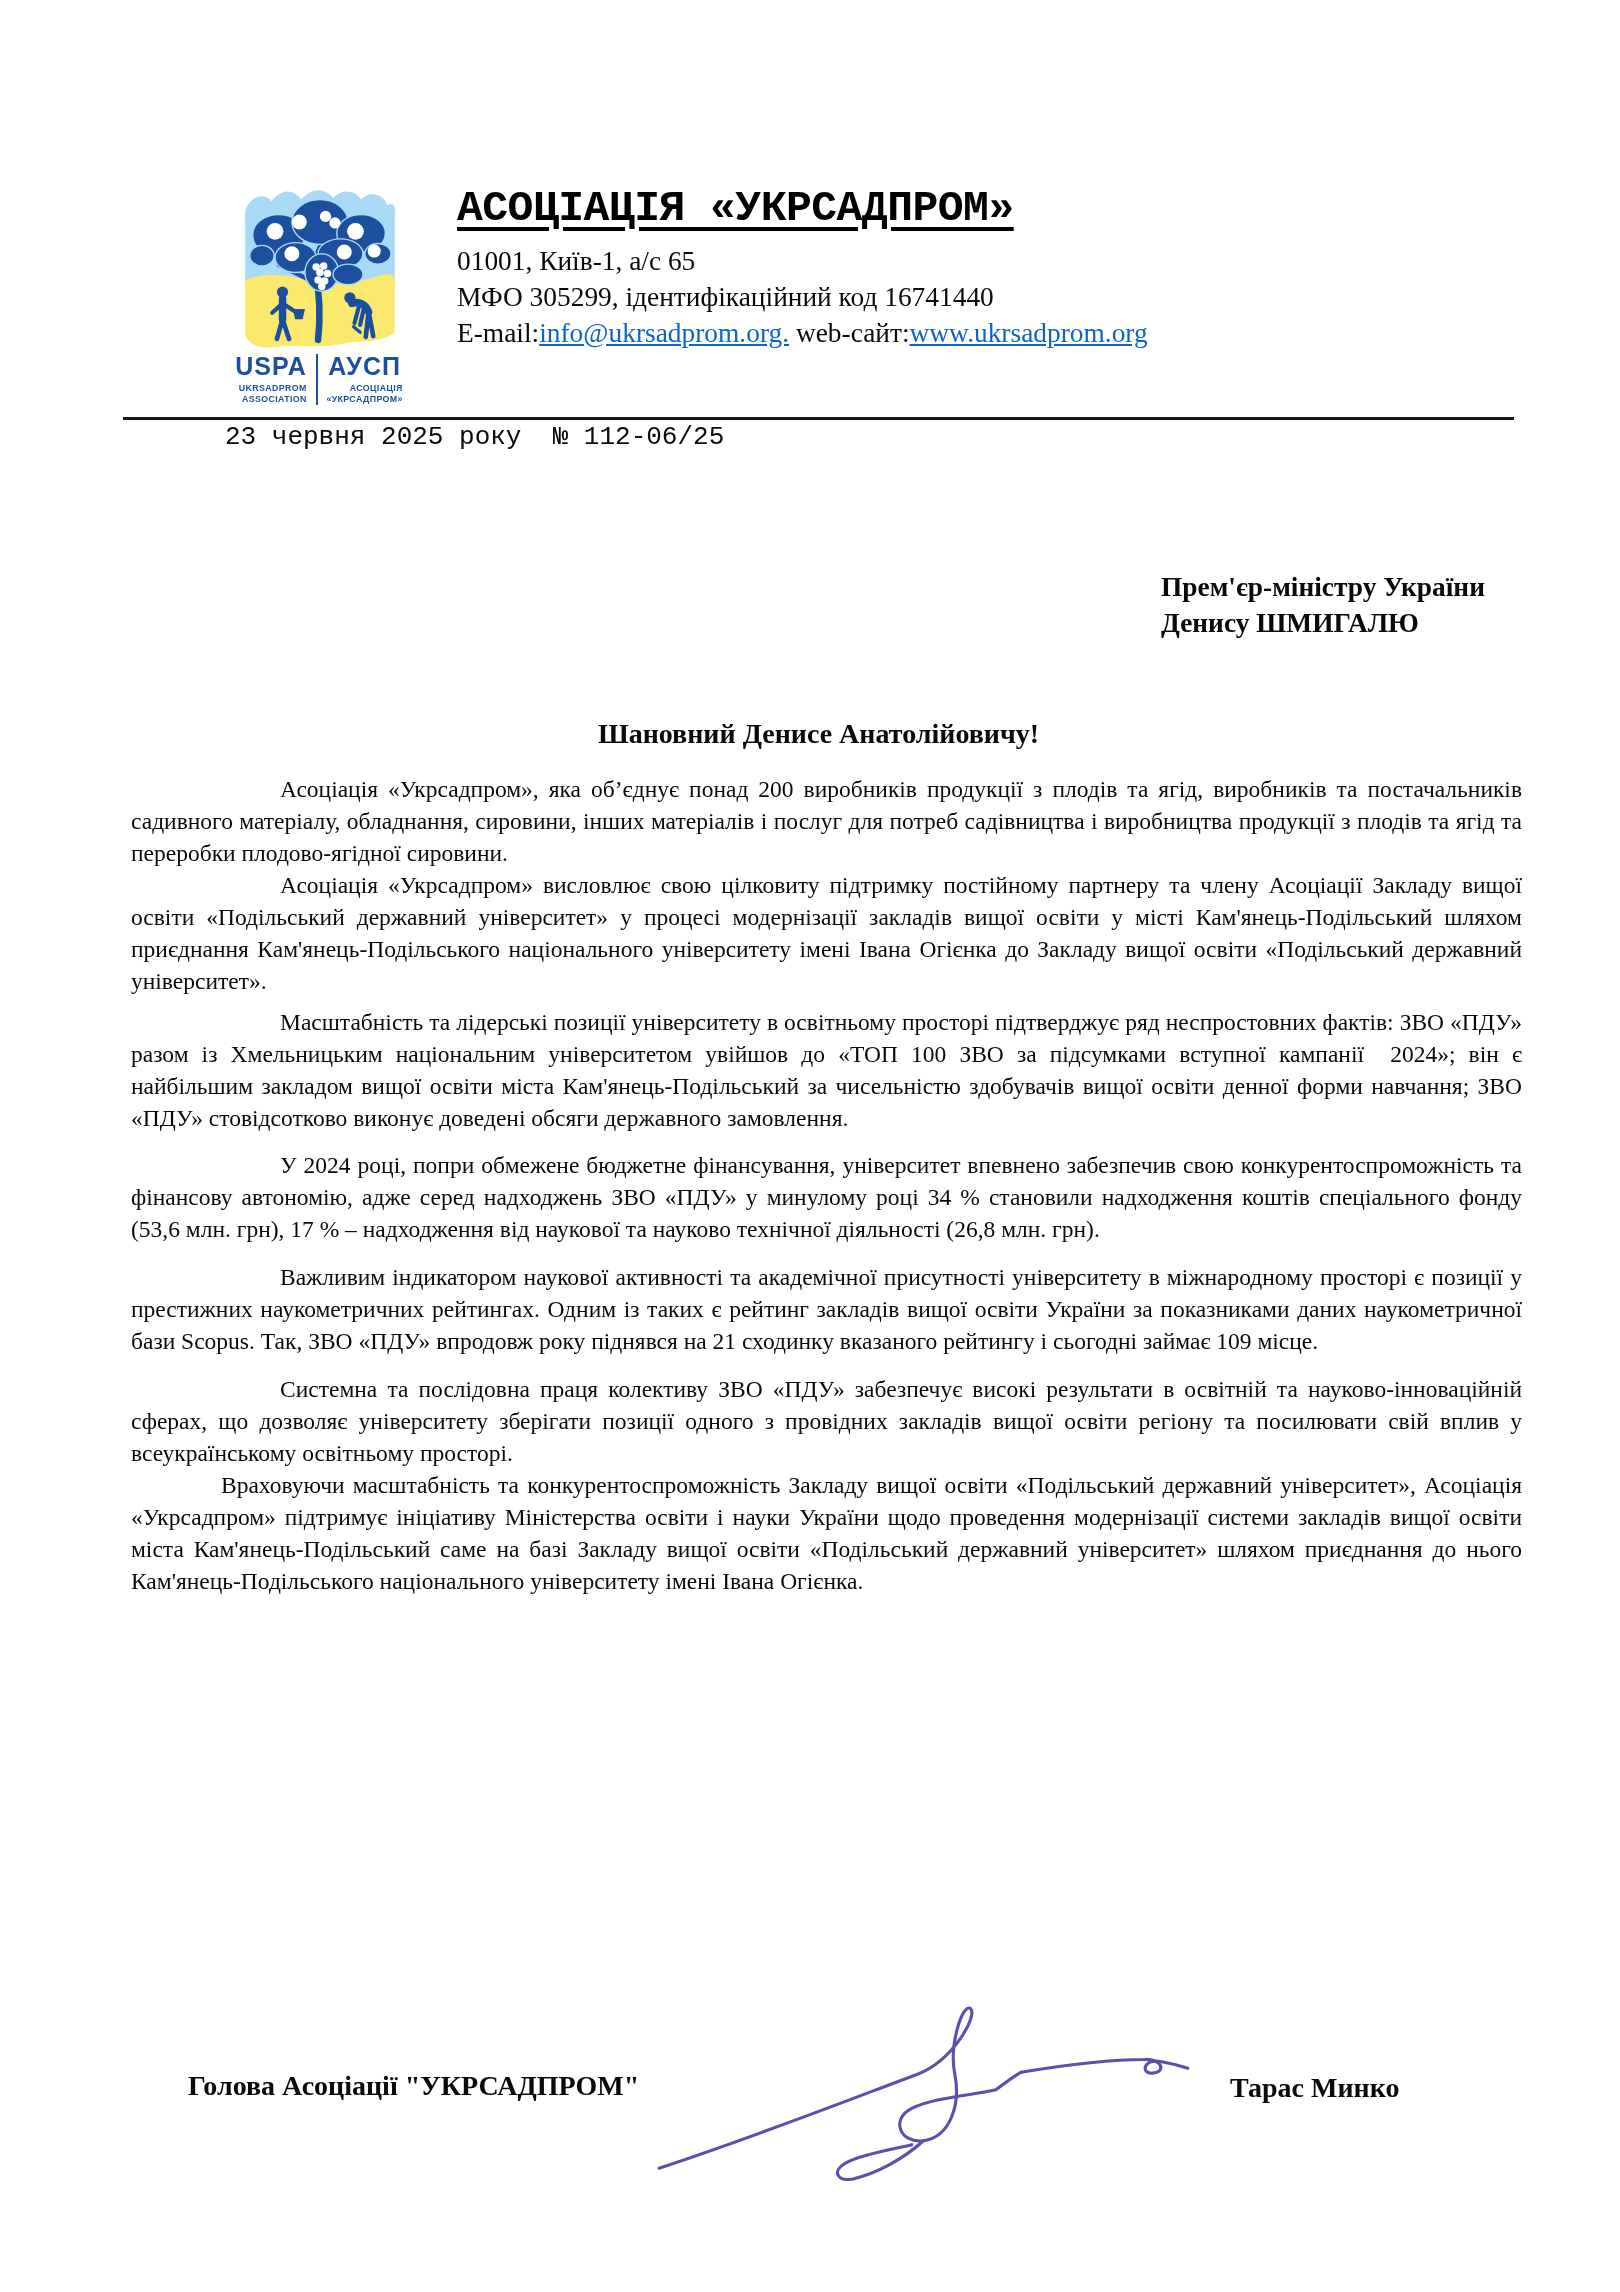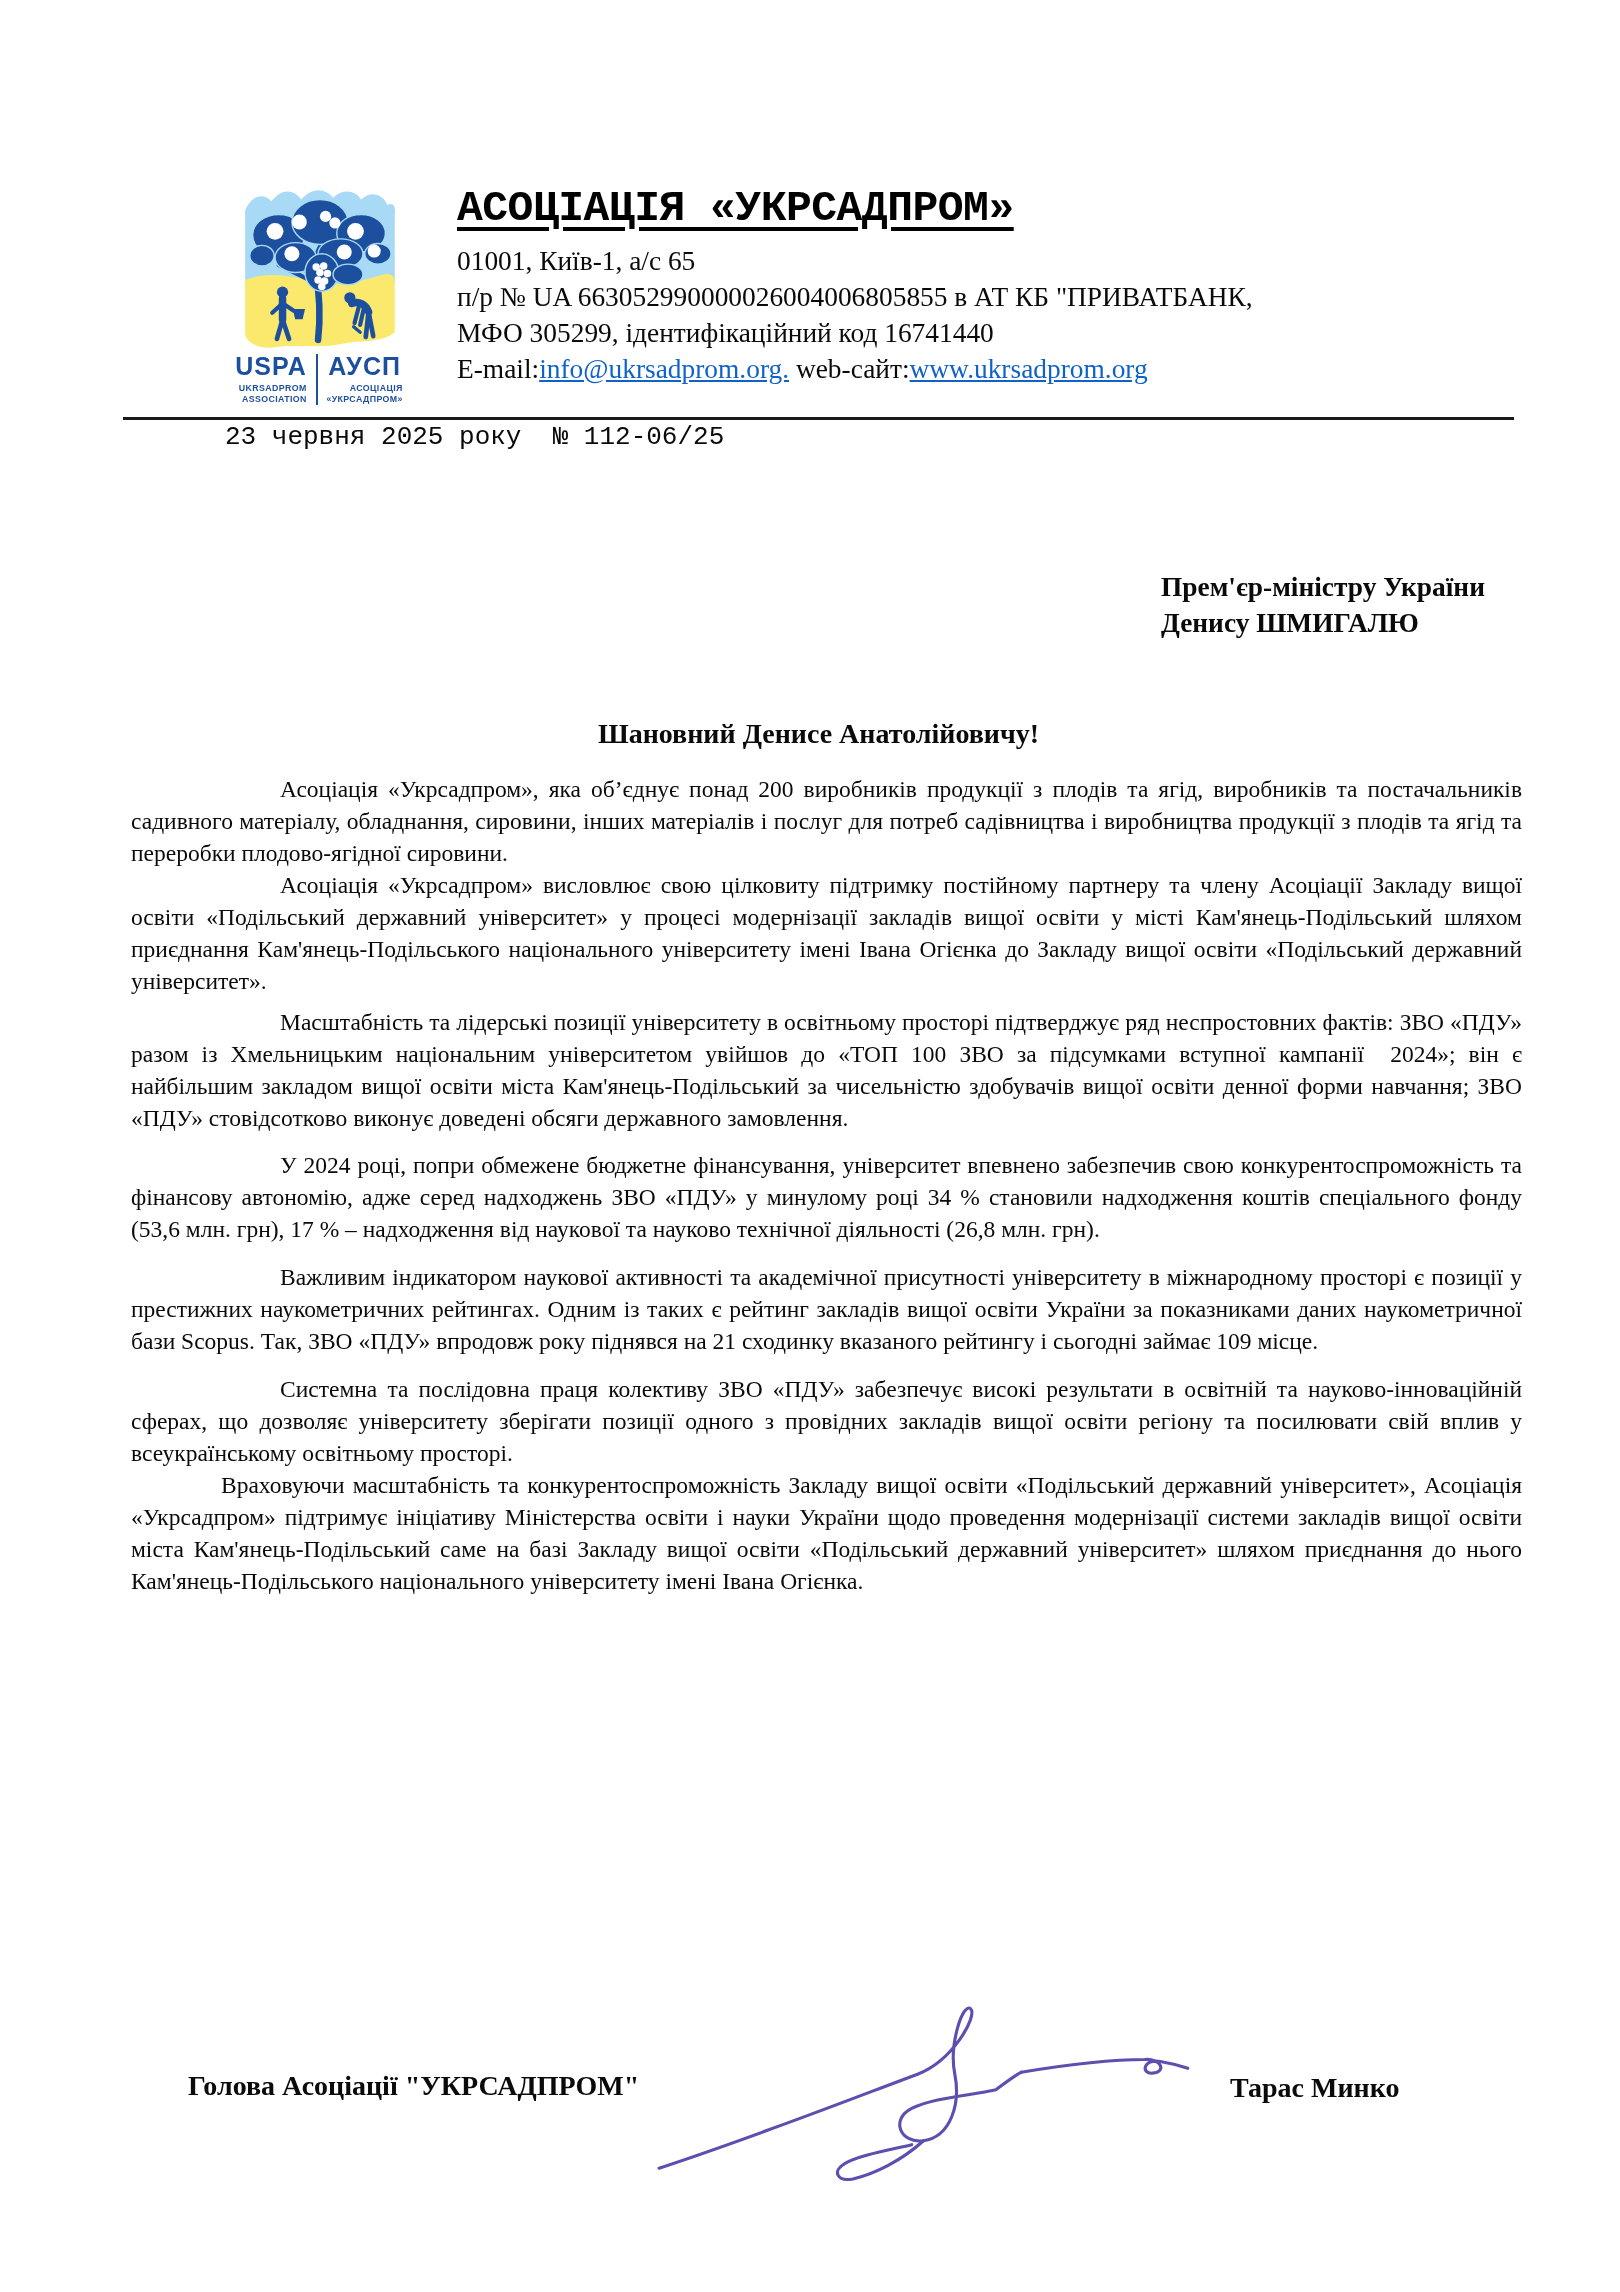--- a/index.html
+++ b/index.html
@@ -130,21 +130,20 @@
           <div>АСОЦІАЦІЯ</div>
           <div>«УКРСАДПРОМ»</div>
         </div>
       </div>
     </div>
   </div>
 
   <header class="header-text">
     <h1 class="org-title">АСОЦІАЦІЯ «УКРСАДПРОМ»</h1>
     <div class="header-line">01001, Київ-1, а/с 65</div>
-    <div class="header-line">п/р № UA 663052990000026004006805855 в АТ КБ "ПРИВАТБАНК,</div>
     <div class="header-line">МФО 305299, ідентифікаційний код 16741440</div>
     <div class="header-line">
       <span>E-mail:</span><a href="#">info@ukrsadprom.org.</a><span> web-сайт:</span><a href="#">www.ukrsadprom.org</a>
     </div>
   </header>
 
   <div class="rule"></div>
   <div class="date-line">23 червня 2025 року&nbsp; № 112-06/25</div>
 
   <div class="recipient">

